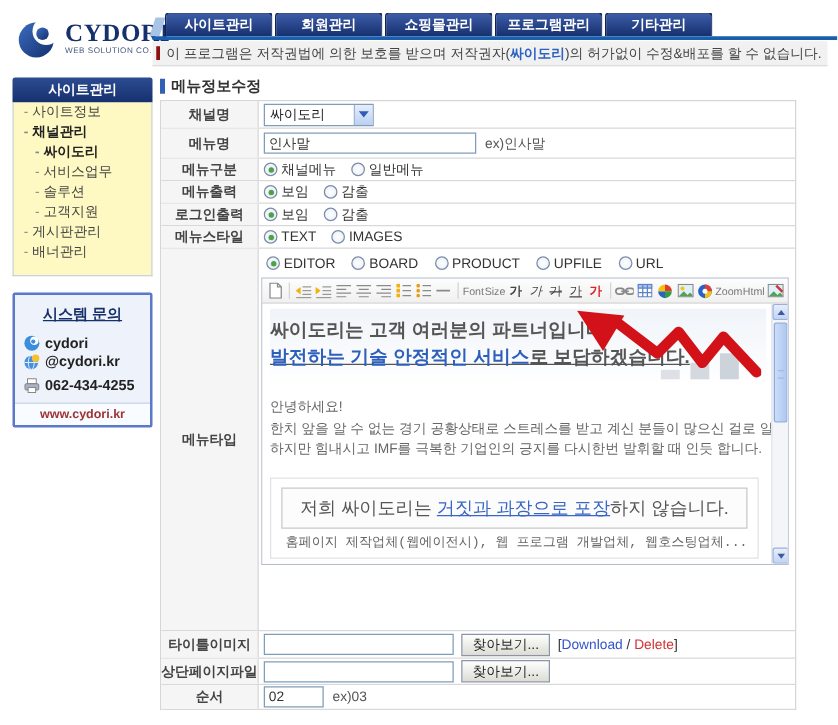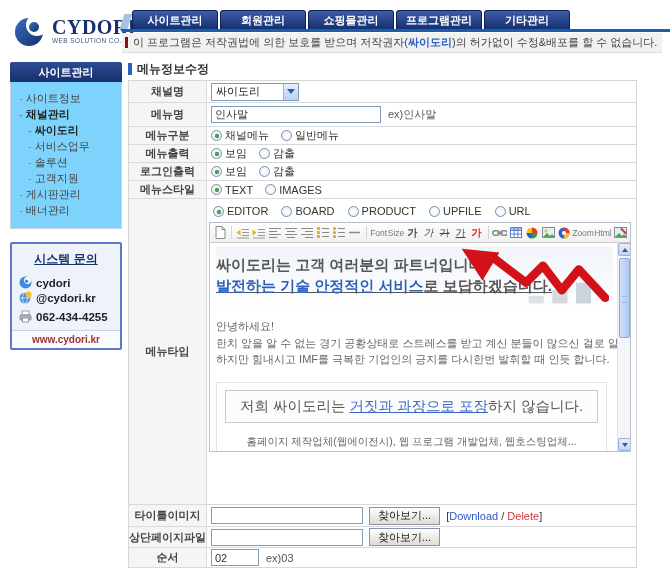--- a/index.html
+++ b/index.html
@@ -17,21 +17,21 @@
   .tab { position:absolute; top:0; height:19px; width:86px; background:linear-gradient(#3c5ca8,#16306e); border:1px solid #0f2254; border-bottom:none; border-radius:3px 3px 0 0; color:#fff; font-size:11px; font-weight:bold; text-align:center; line-height:18px; cursor:pointer; }
   #tab-0{left:10px;} #tab-1{left:98px;} #tab-2{left:186px;} #tab-3{left:274px;} #tab-4{left:362px;}
   #tab-underline { position:absolute; left:122px; top:29px; right:0; height:3px; background:#1a5fae; }
   #noticebar { position:absolute; left:122px; top:33px; right:8px; height:20px; background:#f1f1f1; border-bottom:1px solid #dcdcdc; display:flex; align-items:center; white-space:nowrap; overflow:hidden; font-size:11px; color:#444; }
   #noticebar .red-bullet { display:inline-block; width:3px; height:11px; background:#8d1111; margin:0 5px 0 3px; }
   #noticebar .hl { color:#2b62c0; font-weight:bold; }
 
   
   #sidebar { position:absolute; left:10px; top:62px; width:112px; }
   .side-title { background:linear-gradient(#2c4c92,#16306e); color:#fff; font-size:11px; font-weight:bold; text-align:center; line-height:20px; height:20px; border-radius:2px 2px 0 0; }
-  .side-menu { border:1px solid #c9d2e2; border-top:none; background:#7dd3fc; padding:8px 6px 10px 8px; }
+  .side-menu { border:1px solid #c9d2e2; border-top:none; background:#fef9c3; padding:0 6px 10px 8px; }
   .smi { font-size:11px; color:#444; line-height:16px; cursor:pointer; }
   .smi::before { content:"- "; color:#888; }
   .smi.ind { margin-left:9px; }
   .smi.bold { font-weight:bold; color:#222; }
   #contact { margin-top:13px; border:2px solid #5b79c8; border-radius:2px; background:#eef3fb; padding:7px 0 0 0; overflow:hidden; }
   #contact .c-title { text-align:center; font-size:12px; font-weight:bold; color:#17306b; text-decoration:underline; margin-bottom:7px; }
   .c-row { display:flex; align-items:center; font-size:11.5px; color:#222; padding:1px 0 1px 7px; font-weight:bold; }
   .c-row .cic { width:13px; height:13px; margin-right:4px; flex:0 0 13px; }
   .c-sep { height:4px; }
   #contact .c-site { margin-top:6px; border-top:1px solid #c5d0e6; background:#f8fbff; text-align:center; font-size:10px; color:#a03434; font-weight:bold; padding:3px 0; cursor:pointer; }
@@ -80,21 +80,21 @@
   #banner { position:relative; height:62px; background:linear-gradient(#f0f4f9,#ffffff); }
   #banner .h1 { font-size:15px; font-weight:bold; color:#555; line-height:21px; white-space:nowrap; padding-top:7px; }
   #banner .h2 { font-size:15px; font-weight:bold; line-height:21px; white-space:nowrap; text-decoration:underline; color:#555; }
   #banner .h2 .blue { color:#2d5fbb; }
   #arrow-img { position:absolute; right:4px; top:1px; }
 
   #bodytext { margin-top:9px; font-size:11px; color:#666; line-height:16.5px; white-space:nowrap; }
   #quote-outer { margin-top:14px; margin-right:6px; border:1px solid #e2e2e2; padding:7px 8px 5px 8px; }
   #quote-box { border:1px solid #c9c9c9; background:#fcfcfc; text-align:center; font-size:14.5px; color:#555; padding:6px 2px; white-space:nowrap; overflow:hidden; }
   #quote-box .qlink { color:#3a66c4; text-decoration:underline; }
-  #quote-footer { text-align:center; font-size:10.5px; color:#666; margin-top:12px; white-space:nowrap; overflow:hidden; }
+  #quote-footer { text-align:right; font-size:10.5px; color:#666; margin-top:4px; white-space:nowrap; overflow:hidden;font-family:Liberation Mono, monospace; }
 
   
   #vscroll { position:absolute; right:0; top:0; bottom:0; width:13px; background:#f3f5f9; border-left:1px solid #dfe3ea; }
   .sbtn { position:absolute; left:0; width:13px; height:13px; background:linear-gradient(#e8eefb,#c2d3f3); border:1px solid #98b0dd; border-radius:2px; display:flex; align-items:center; justify-content:center; cursor:pointer; }
   #sb-up { top:0; } #sb-dn { bottom:0; }
   .sarr-up { border:3px solid transparent; border-bottom:4px solid #3a5a9e; margin-top:-3px; }
   .sarr-dn { border:3px solid transparent; border-top:4px solid #3a5a9e; margin-bottom:-3px; }
   #sb-thumb { position:absolute; left:0.5px; top:15px; width:11px; height:80px; background:linear-gradient(90deg,#cdddf8,#aec8f1); border:1px solid #8fabdd; border-radius:2px; cursor:grab; }
   #sb-thumb::after { content:""; position:absolute; left:2px; right:2px; top:37px; height:5px; border-top:1px solid #8fabdd; border-bottom:1px solid #8fabdd; opacity:.6; }
 

